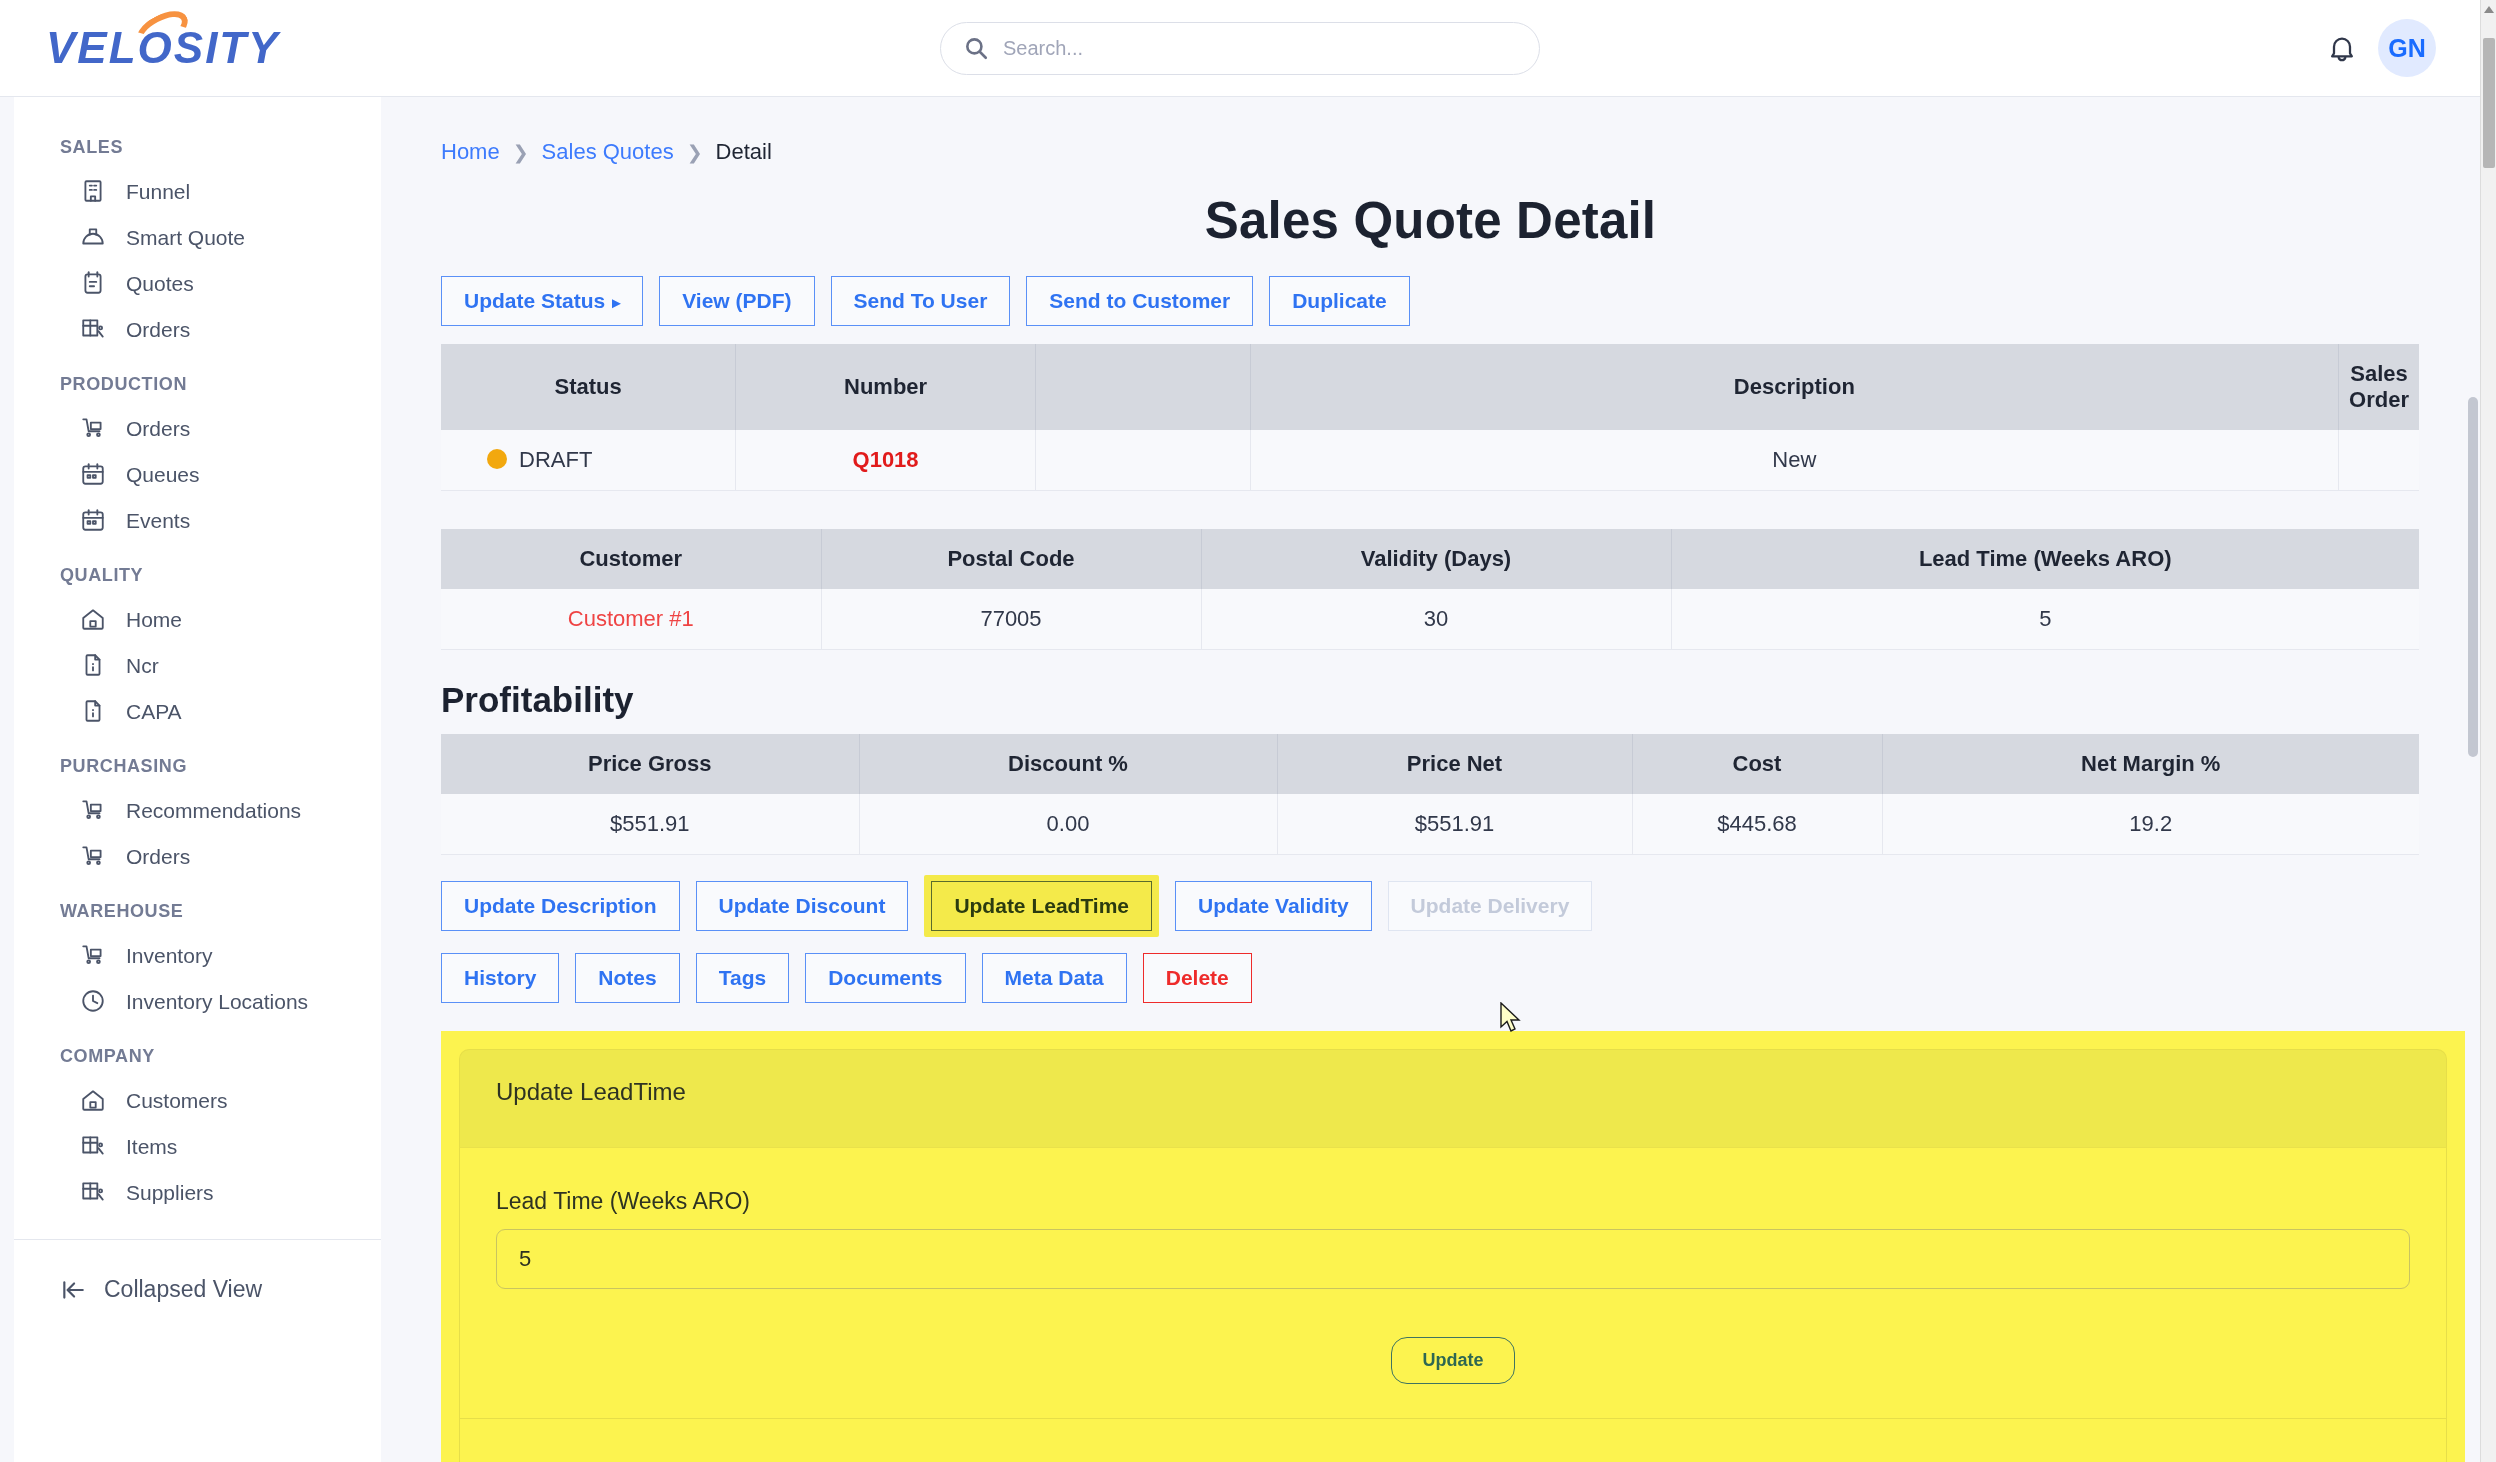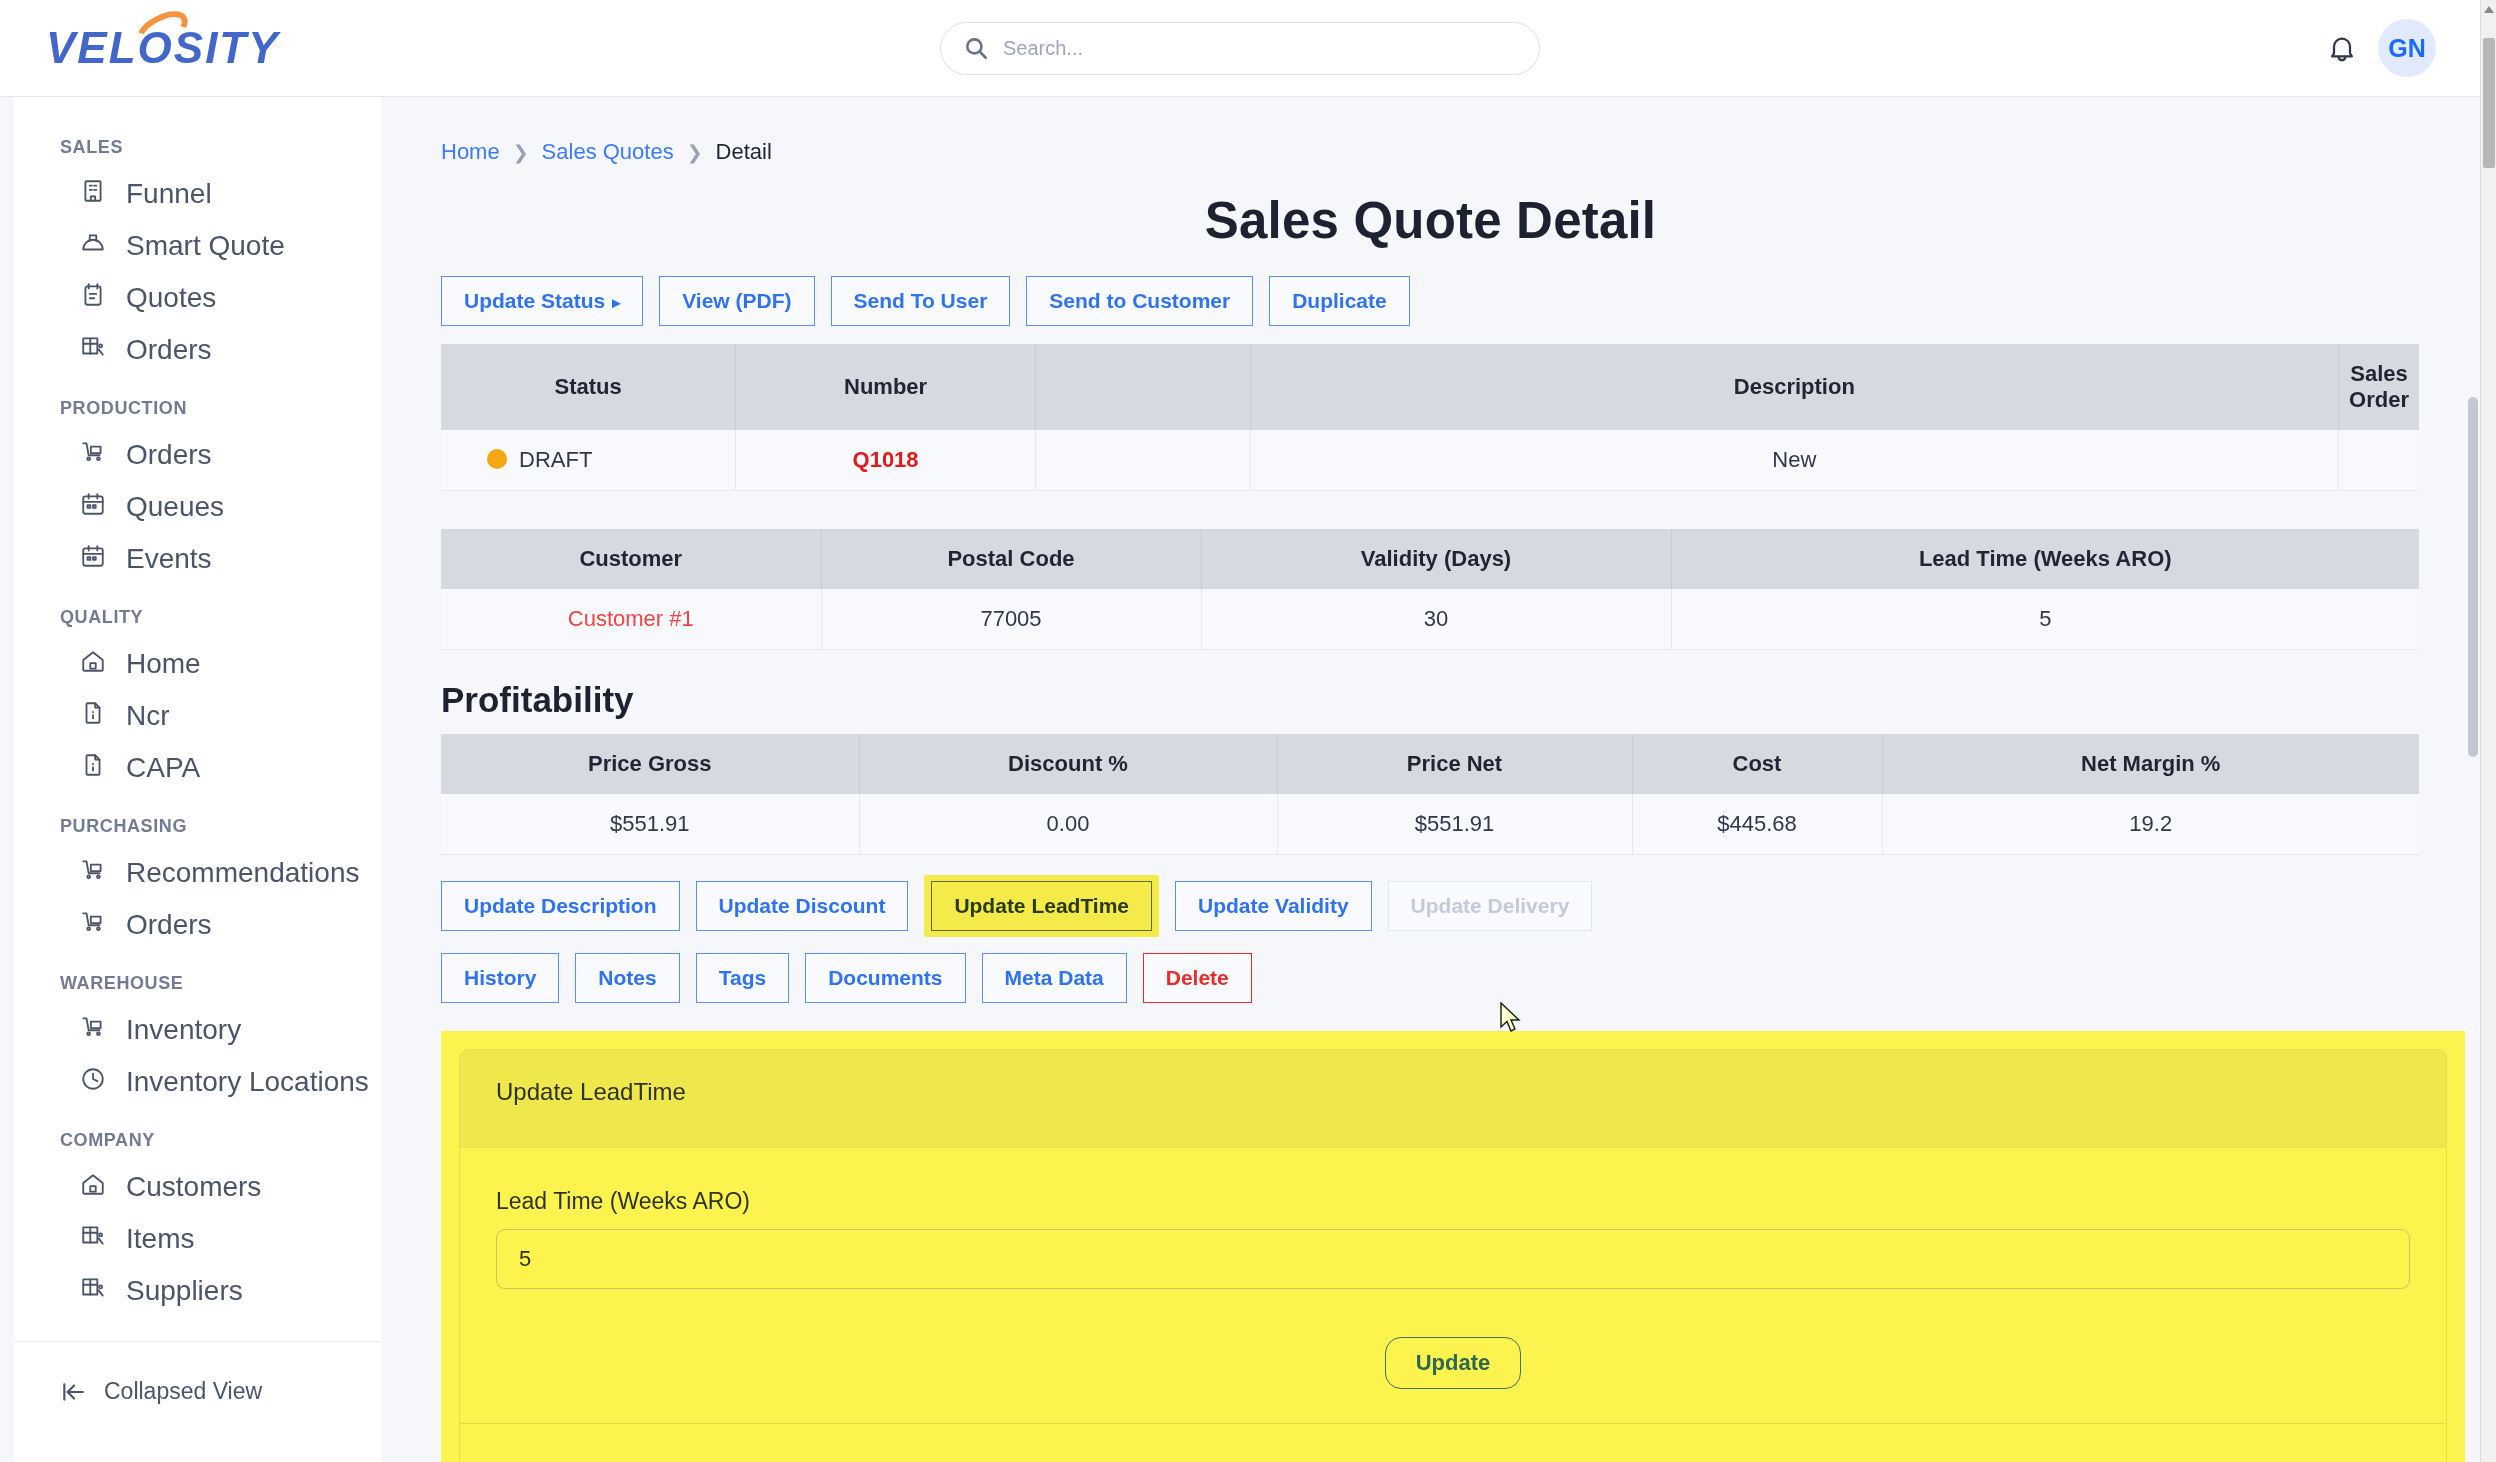--- a/index.html
+++ b/index.html
@@ -44,23 +44,23 @@
     position: absolute; top: 97px; left: 14px; width: 381px; height: 1365px;
     background: #fff; border-right: 1px solid #e4e7ee;
     overflow: hidden;
   }
   .sb-scroll { padding-top: 18px; }
   .sb-group-title {
     font-size: 18px; font-weight: 700; color: #737b94; letter-spacing: .6px;
     padding: 22px 0 10px 46px;
   }
   .sb-item {
-    display: flex; align-items: flex-start; gap: 20px;
+    display: flex; align-items: flex-end; gap: 20px;
     padding: 10px 0 10px 66px; cursor: pointer;
-    color: #4b5468; font-size: 28px;
+    color: #4b5468; font-size: 21px;
   }
   .sb-ico { width: 26px; height: 26px; flex: none; display:block; }
   .sb-divider { height:1px; background:#e4e7ee; margin: 24px 0 0 0; }
   .collapsed {
     display:flex; align-items:center; gap:18px; padding: 36px 0 0 46px;
     color:#4b5468; font-size:23px; cursor:pointer;
   }
   
   .main {
     position: absolute; top: 97px; left: 381px; width: 2099px; height: 1365px;
@@ -122,21 +122,21 @@
   }
   .flabel { font-size: 23px; color:#2e3322; margin-bottom: 14px; }
   .finput {
     width: 100%; height: 60px; border:1px solid #c9c45f; border-radius: 9px;
     background: #fcf34f; font-size: 22px; color:#2b3020; padding: 0 22px;
     font-family: "Liberation Sans", sans-serif; outline:none;
   }
   .upd-wrap { display:flex; justify-content:center; margin-top: 48px; }
   .btn-upd {
     border:1px solid #3f7360; color:#2e6752; background:#fcf34f;
-    border-radius: 16px; font-size: 22px; font-weight:700; padding: 12px 30px;
+    border-radius: 16px; font-size: 18px; font-weight:700; padding: 12px 30px;
     cursor:pointer; font-family:"Liberation Sans", sans-serif;
   }
   .ycard-foot {
     background:#fcf34f; border:1px solid #e6de49; border-top:none;
     border-radius: 0 0 10px 10px; height: 86px;
   }
   
   .vscroll {
     position:absolute; top:0; right:0; width:16px; height:1462px; background:#f1f1f1;
     border-left:1px solid #dcdcdc;

